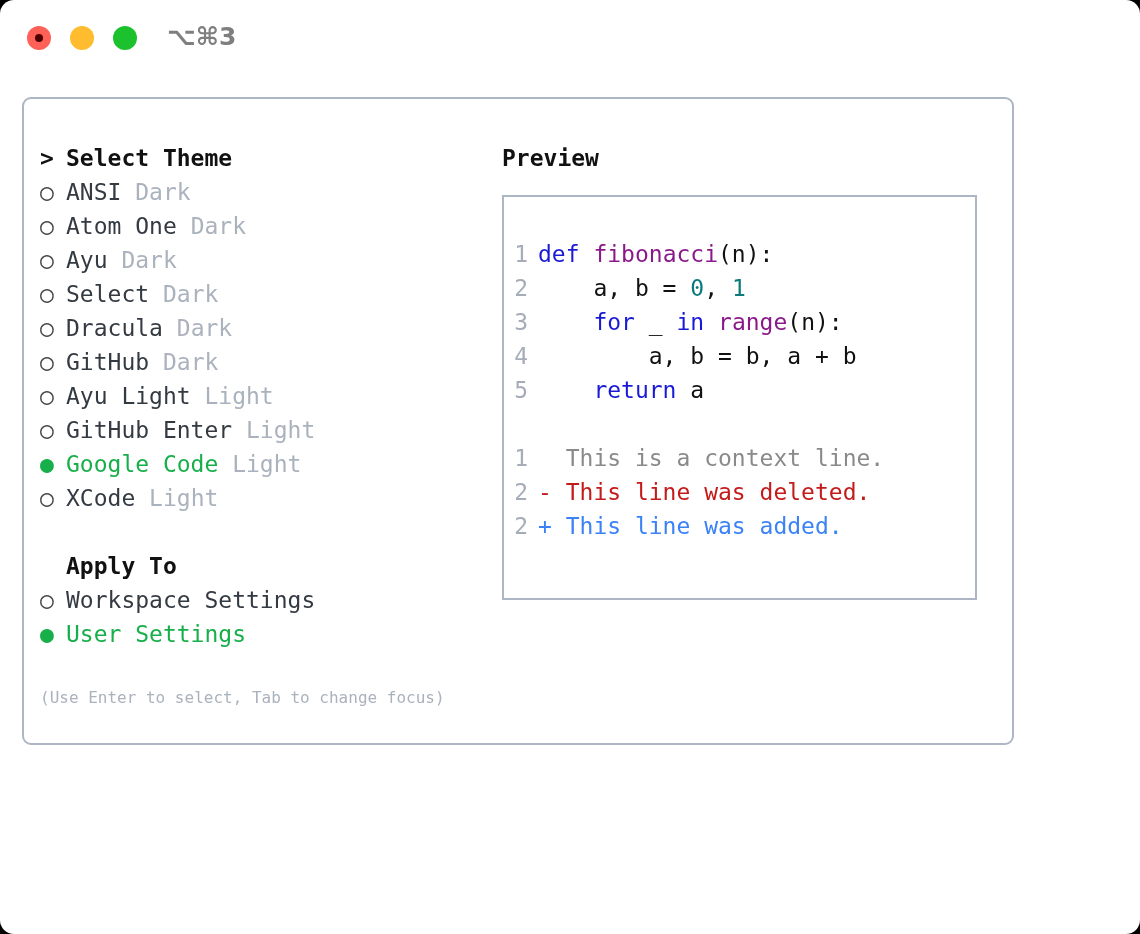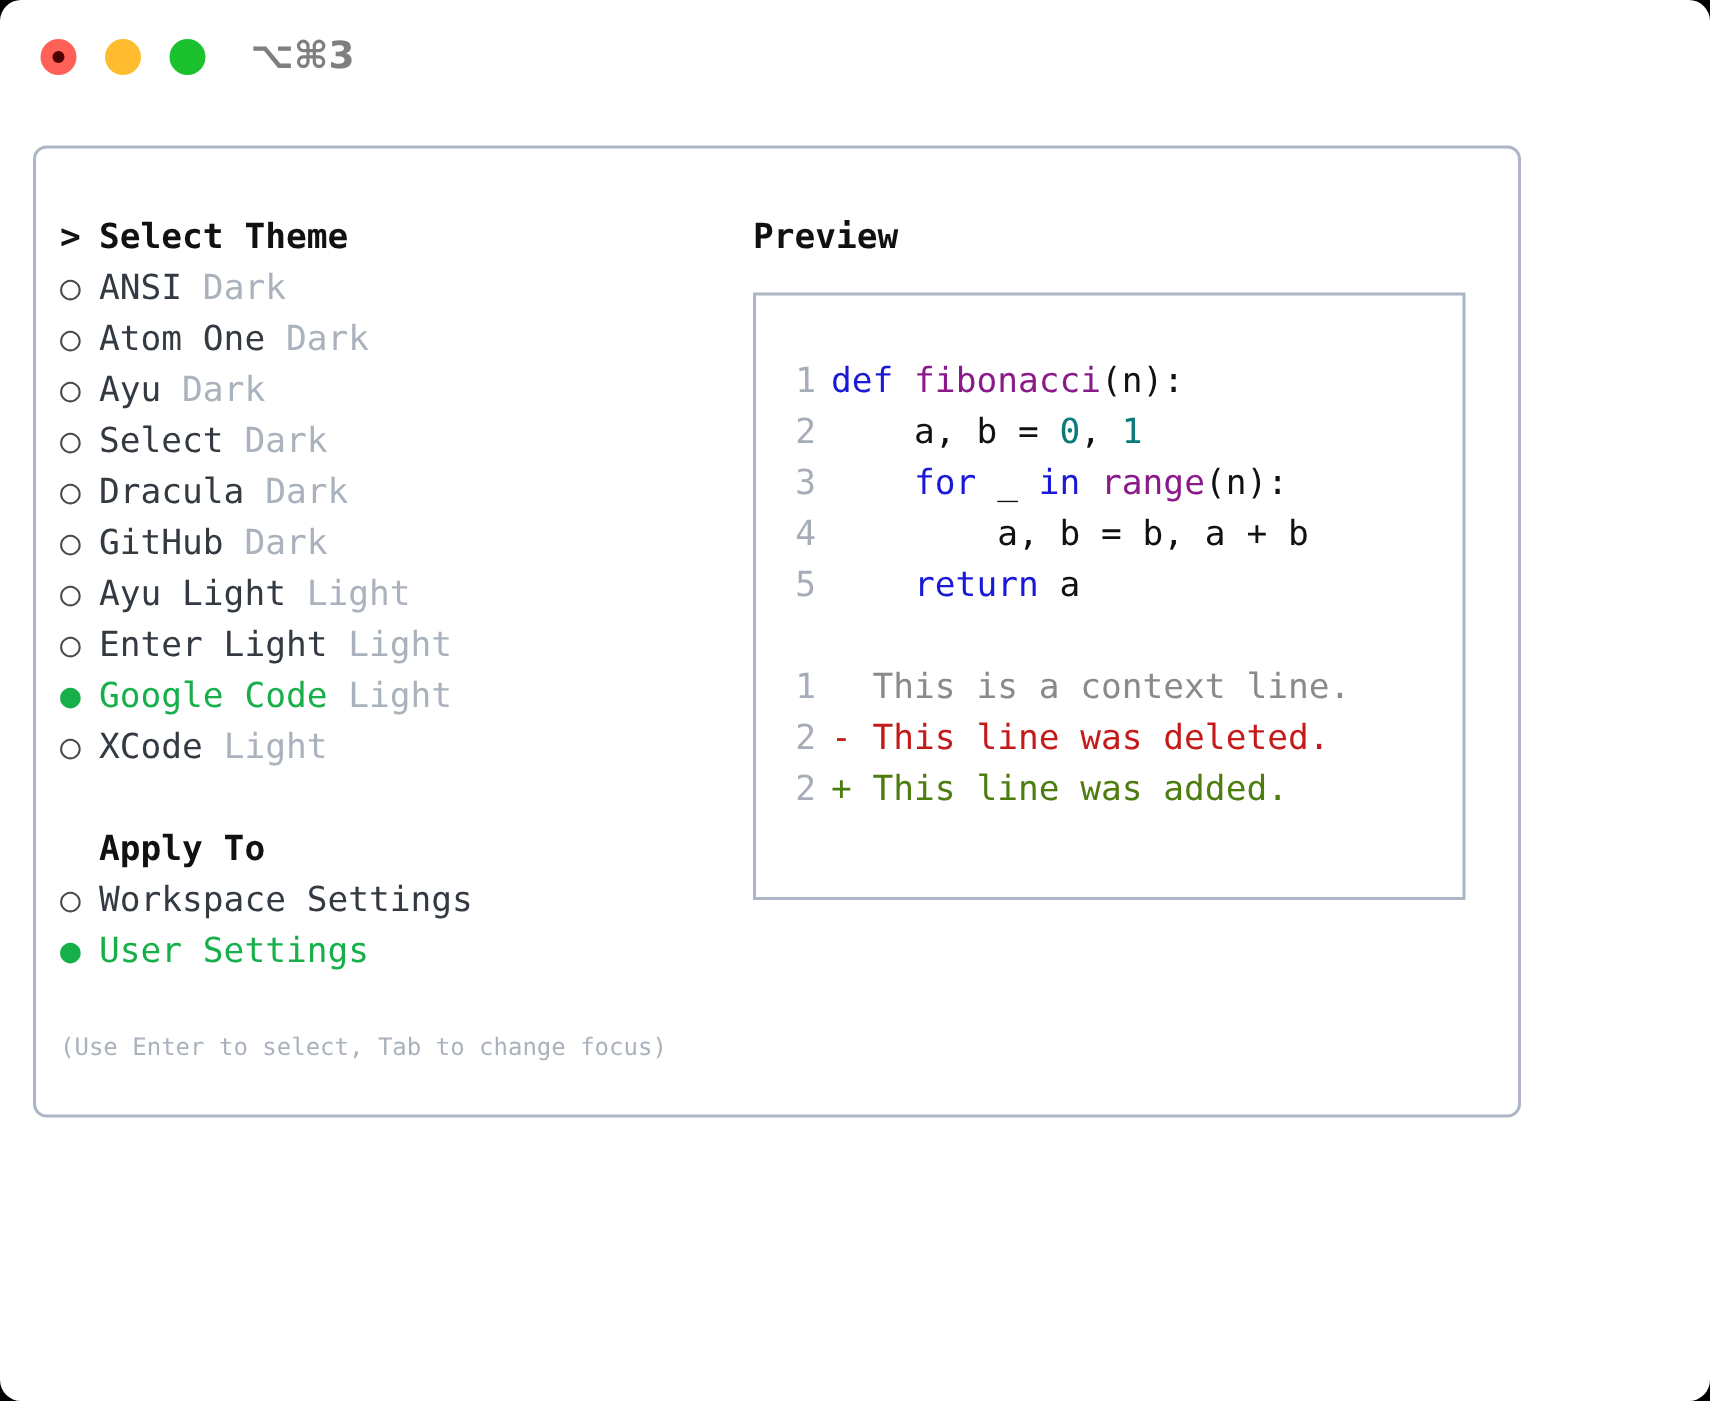--- a/index.html
+++ b/index.html
@@ -147,37 +147,36 @@
     height: 405px;
     border: 2px solid #adb6c4;
     box-sizing: border-box;
     background: #ffffff;
     padding: 40px 0 0 0;
   }
   .code-line {
     font-size: 23px;
     line-height: 34px;
     white-space: pre;
-    padding-left: 16px;
   }
   .ln {
     display: inline-block;
     width: 24px;
     text-align: right;
     color: #a6adb8;
     margin-right: 10px;
   }
   .kw   { color: #1a1ad6; }
   .fn   { color: #8a1a8a; }
   .num  { color: #0b7a7a; }
   .txt  { color: #111111; }
   .gap  { height: 34px; }
   .ctx  { color: #8a8a8a; }
   .del  { color: #c41a1a; }
-  .add  { color: #4d7c0f; }
+  .add  { color: #3b82f6; }
 </style>
 </head>
 <body>
 
 <div class="window">
 
   <div class="titlebar">
     <div class="lights">
       <span class="light light-red"></span>
       <span class="light light-yellow"></span>
@@ -195,21 +194,21 @@
       </div>
 
       <div id="theme-list">
           <div class="row"><span class="bullet">○</span><span class="item-name">ANSI</span><span class="item-tag"> Dark</span></div>
           <div class="row"><span class="bullet">○</span><span class="item-name">Atom One</span><span class="item-tag"> Dark</span></div>
           <div class="row"><span class="bullet">○</span><span class="item-name">Ayu</span><span class="item-tag"> Dark</span></div>
           <div class="row"><span class="bullet">○</span><span class="item-name">Select</span><span class="item-tag"> Dark</span></div>
           <div class="row"><span class="bullet">○</span><span class="item-name">Dracula</span><span class="item-tag"> Dark</span></div>
           <div class="row"><span class="bullet">○</span><span class="item-name">GitHub</span><span class="item-tag"> Dark</span></div>
           <div class="row"><span class="bullet">○</span><span class="item-name">Ayu Light</span><span class="item-tag"> Light</span></div>
-          <div class="row"><span class="bullet">○</span><span class="item-name">Enter Light</span><span class="item-tag"> Light</span></div>
+          <div class="row"><span class="bullet">○</span><span class="item-name">GitHub Enter</span><span class="item-tag"> Light</span></div>
           <div class="row selected"><span class="bullet">●</span><span class="item-name">Google Code</span><span class="item-tag"> Light</span></div>
           <div class="row"><span class="bullet">○</span><span class="item-name">XCode</span><span class="item-tag"> Light</span></div>
         </div>
 
       <div class="spacer"></div>
 
       <div class="row header-row plain">
         <span class="marker">&gt;</span><span>Apply To</span>
       </div>
 

